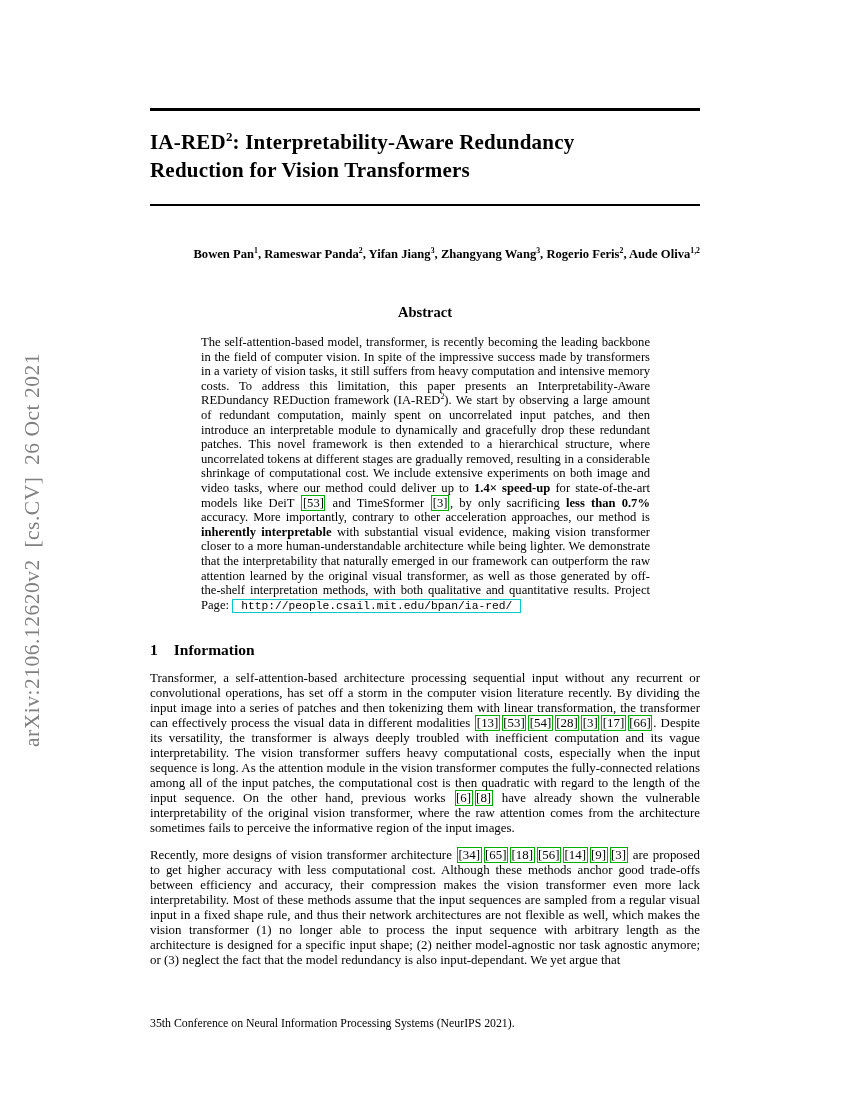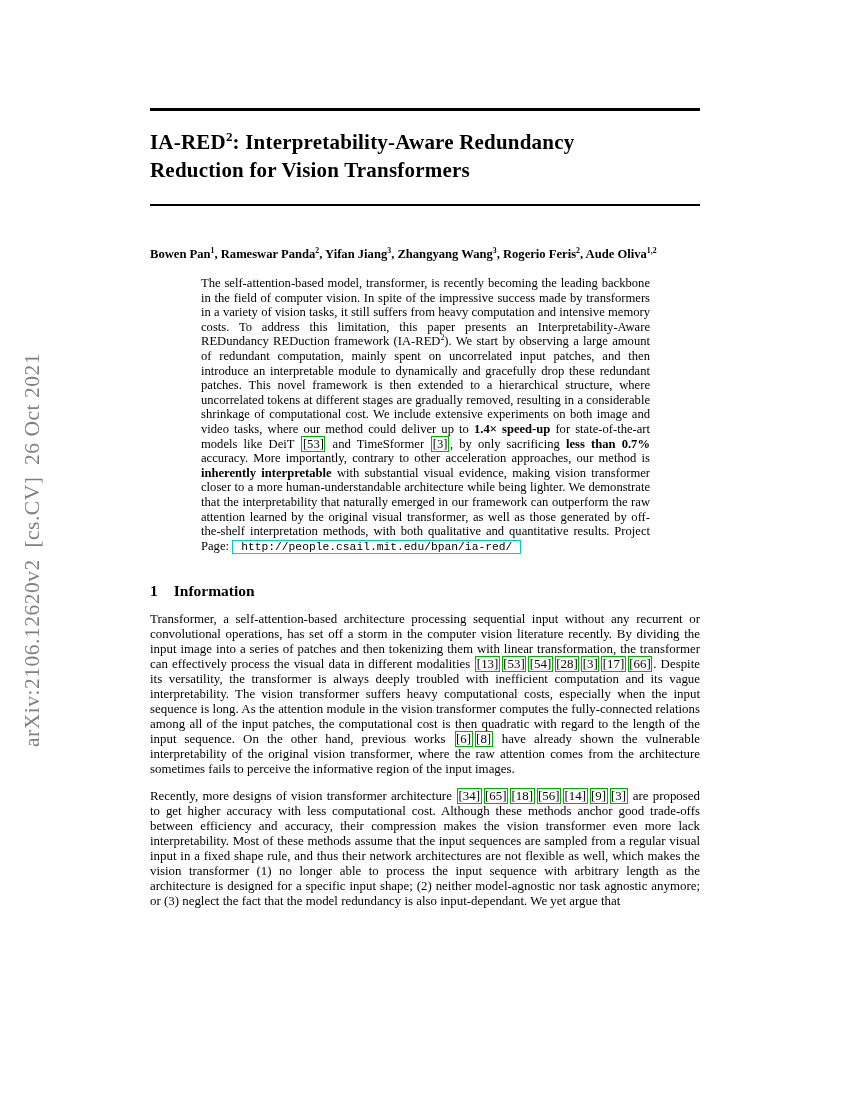--- a/index.html
+++ b/index.html
@@ -17,21 +17,21 @@
   }
   .column { position:absolute; left:150px; top:108px; width:550px; }
   .rule { background:#000; width:100%; }
   .rule.thick { height:3px; }
   .rule.thin  { height:2px; margin-top:20px; }
   .title {
     margin-top:17px; font-size:21px; font-weight:bold;
     line-height:28px; letter-spacing:0.2px;
   }
   .authors {
-    margin-top:40px; text-align:left; font-size:12.6px; font-weight:bold;
+    margin-top:40px; text-align:right; font-size:12.6px; font-weight:bold;
     line-height:16px;
   }
   .affiliations {
     margin-top:2px; text-align:center; font-size:12.6px; line-height:16px;
   }
   .abstract-heading {
     margin-top:42px; text-align:center; font-size:14.5px; font-weight:bold;
   }
   .abstract-body {
     margin:14px 50px 0 51px; text-align:justify;
@@ -67,27 +67,29 @@
 
     <div class="rule thick"></div>
 
     <h1 class="title">IA-RED<sup>2</sup>: Interpretability-Aware Redundancy<br>Reduction for Vision Transformers</h1>
 
     <div class="rule thin"></div>
 
     <div class="authors">Bowen Pan<sup>1</sup>, Rameswar Panda<sup>2</sup>, Yifan Jiang<sup>3</sup>, Zhangyang Wang<sup>3</sup>, Rogerio Feris<sup>2</sup>, Aude Oliva<sup>1,2</sup></div>
 
 
+    <h2 class="abstract-heading">Abstract</h2>
 
     <p class="abstract-body">The self-attention-based model, transformer, is recently becoming the leading backbone in the field of computer vision. In spite of the impressive success made by transformers in a variety of vision tasks, it still suffers from heavy computation and intensive memory costs. To address this limitation, this paper presents an Interpretability-Aware REDundancy REDuction framework (IA-RED<sup>2</sup>). We start by observing a large amount of redundant computation, mainly spent on uncorrelated input patches, and then introduce an interpretable module to dynamically and gracefully drop these redundant patches. This novel framework is then extended to a hierarchical structure, where uncorrelated tokens at different stages are gradually removed, resulting in a considerable shrinkage of computational cost. We include extensive experiments on both image and video tasks, where our method could deliver up to <b>1.4× speed-up</b> for state-of-the-art models like DeiT <span class="cite">[53]</span> and TimeSformer <span class="cite">[3]</span>, by only sacrificing <b>less than 0.7%</b> accuracy. More importantly, contrary to other acceleration approaches, our method is <b>inherently interpretable</b> with substantial visual evidence, making vision transformer closer to a more human-understandable architecture while being lighter. We demonstrate that the interpretability that naturally emerged in our framework can outperform the raw attention learned by the original visual transformer, as well as those generated by off-the-shelf interpretation methods, with both qualitative and quantitative results. Project Page: <span class="urlbox">http://people.csail.mit.edu/bpan/ia-red/</span></p>
 
     <h3 class="section-heading">
       <span class="sec-num">1</span><span class="sec-title">Information</span>
     </h3>
 
     <p class="body-par">Transformer, a self-attention-based architecture processing sequential input without any recurrent or convolutional operations, has set off a storm in the computer vision literature recently. By dividing the input image into a series of patches and then tokenizing them with linear transformation, the transformer can effectively process the visual data in different modalities <span class="cite">[13]</span><span class="cite">[53]</span><span class="cite">[54]</span><span class="cite">[28]</span><span class="cite">[3]</span><span class="cite">[17]</span><span class="cite">[66]</span>. Despite its versatility, the transformer is always deeply troubled with inefficient computation and its vague interpretability. The vision transformer suffers heavy computational costs, especially when the input sequence is long. As the attention module in the vision transformer computes the fully-connected relations among all of the input patches, the computational cost is then quadratic with regard to the length of the input sequence. On the other hand, previous works <span class="cite">[6]</span><span class="cite">[8]</span> have already shown the vulnerable interpretability of the original vision transformer, where the raw attention comes from the architecture sometimes fails to perceive the informative region of the input images.</p>
 
     <p class="body-par">Recently, more designs of vision transformer architecture <span class="cite">[34]</span><span class="cite">[65]</span><span class="cite">[18]</span><span class="cite">[56]</span><span class="cite">[14]</span><span class="cite">[9]</span><span class="cite">[3]</span> are proposed to get higher accuracy with less computational cost. Although these methods anchor good trade-offs between efficiency and accuracy, their compression makes the vision transformer even more lack interpretability. Most of these methods assume that the input sequences are sampled from a regular visual input in a fixed shape rule, and thus their network architectures are not flexible as well, which makes the vision transformer (1) no longer able to process the input sequence with arbitrary length as the architecture is designed for a specific input shape; (2) neither model-agnostic nor task agnostic anymore; or (3) neglect the fact that the model redundancy is also input-dependant. We yet argue that</p>
 
   </div>
 
+  <div class="footer-note">35th Conference on Neural Information Processing Systems (NeurIPS 2021).</div>
 
 </div>
 
 </body></html>

